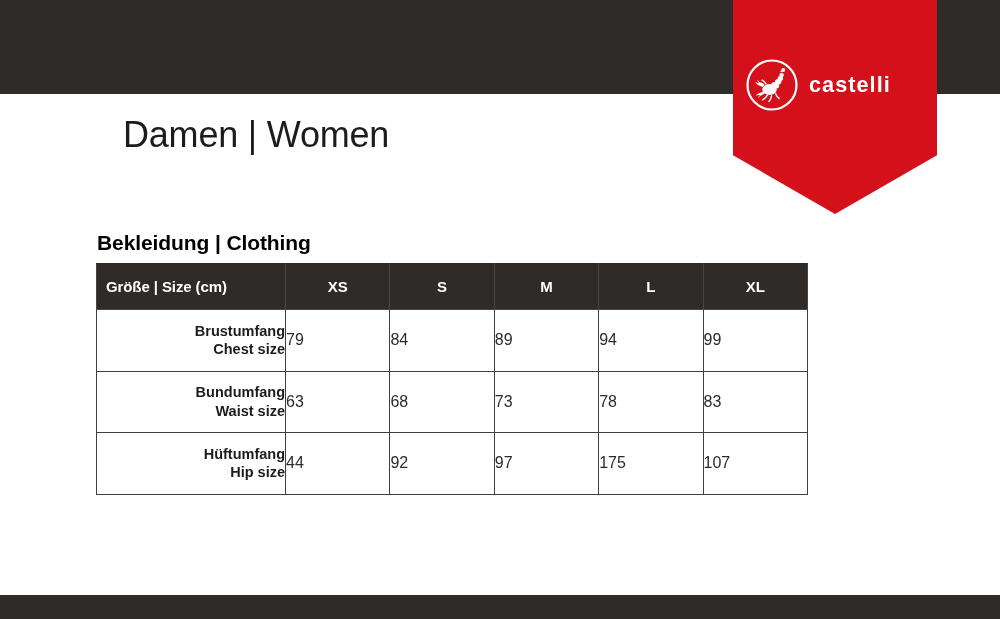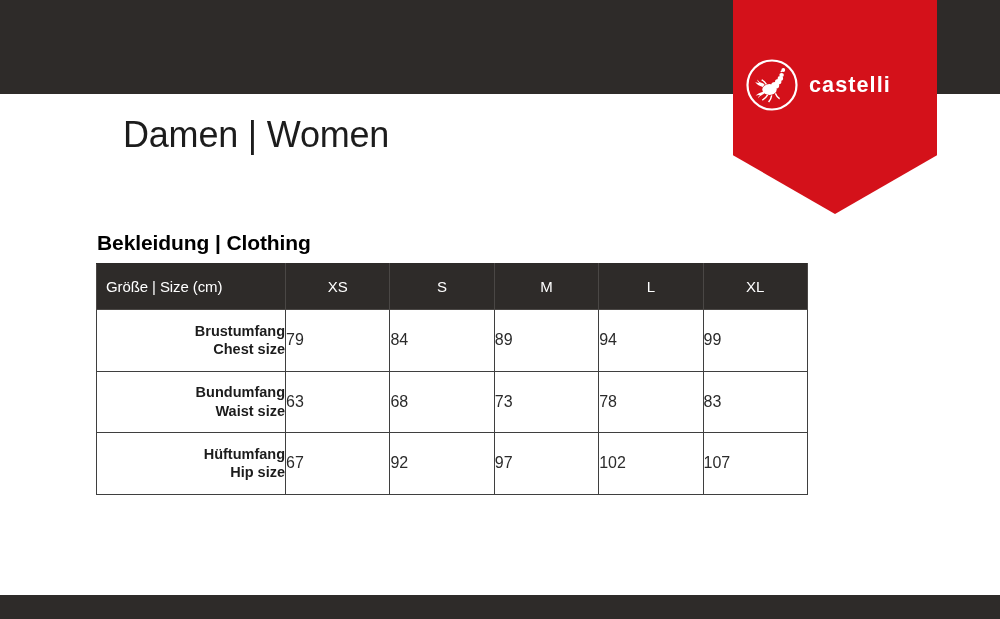--- a/index.html
+++ b/index.html
@@ -124,21 +124,21 @@
   .size-table td {
     border: 1px solid #3a3a3a;
     padding: 0;
     margin: 0;
   }
   .size-table thead th {
     background: #2e2b29;
     color: #ffffff;
     height: 45px;
     font-size: 15px;
-    font-weight: normal;
+    font-weight: bold;
     border-color: #4a4745;
     border-top-color: #2e2b29;
   }
   .size-table thead th.head-label {
     text-align: left;
     padding-left: 9px;
     letter-spacing: -0.1px;
   }
   .size-table thead th.head-size {
     text-align: center;
@@ -248,22 +248,22 @@
         <td class="row-value">68</td>
         <td class="row-value">73</td>
         <td class="row-value">78</td>
         <td class="row-value">83</td>
       </tr>
       <tr>
         <td class="row-label">
           <span class="de">Hüftumfang</span>
           <span class="en">Hip size</span>
         </td>
-        <td class="row-value">67</td>
+        <td class="row-value">44</td>
         <td class="row-value">92</td>
         <td class="row-value">97</td>
-        <td class="row-value">102</td>
+        <td class="row-value">175</td>
         <td class="row-value">107</td>
       </tr>
     </tbody>
   </table>
 
 </div>
 
 </body></html>

